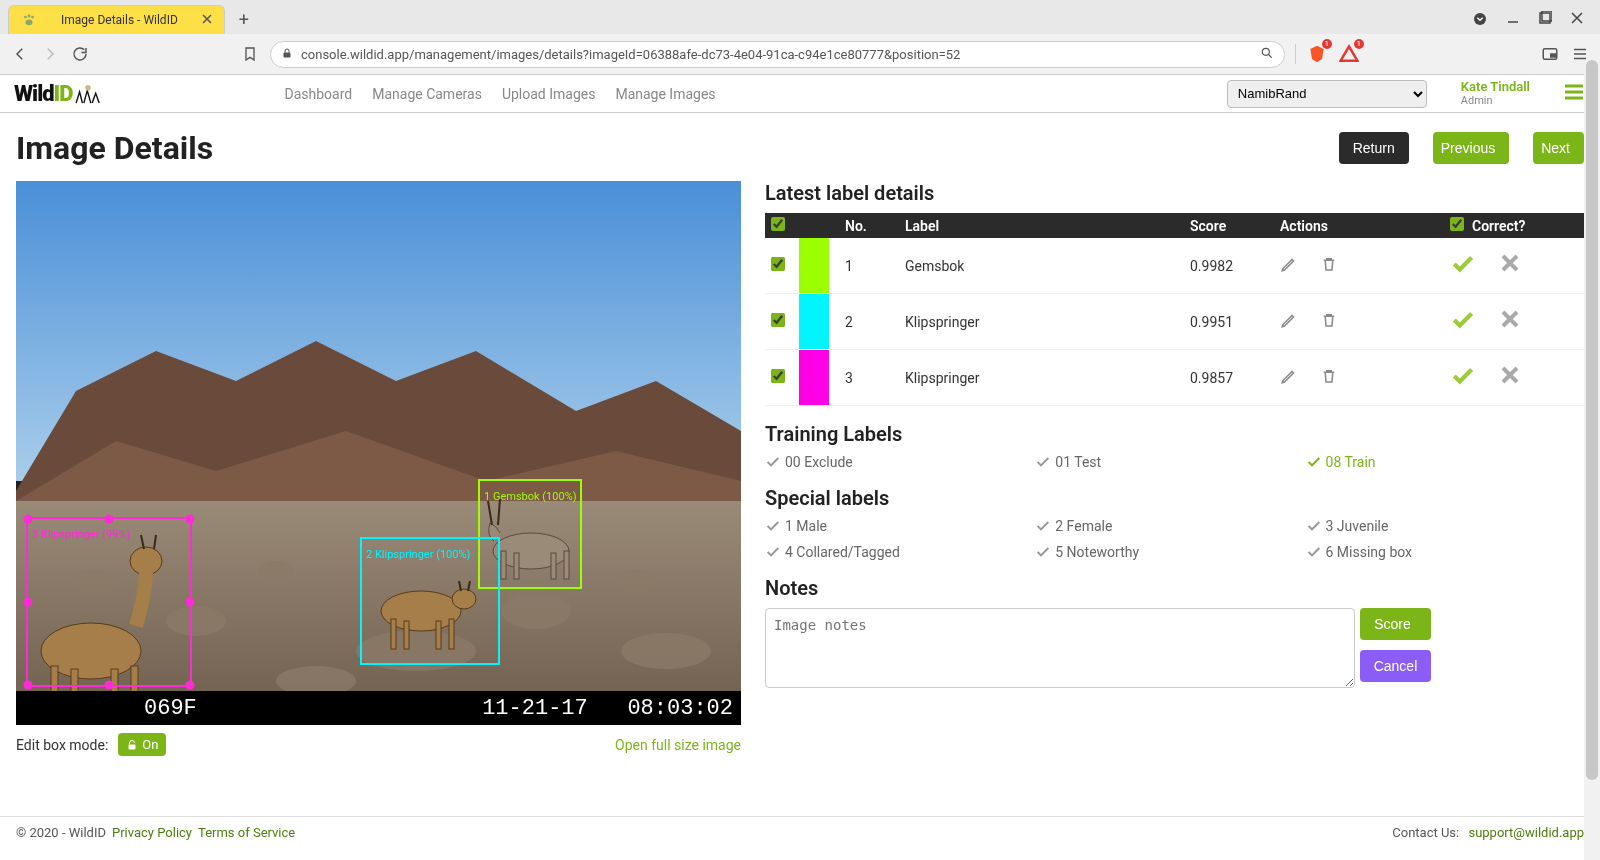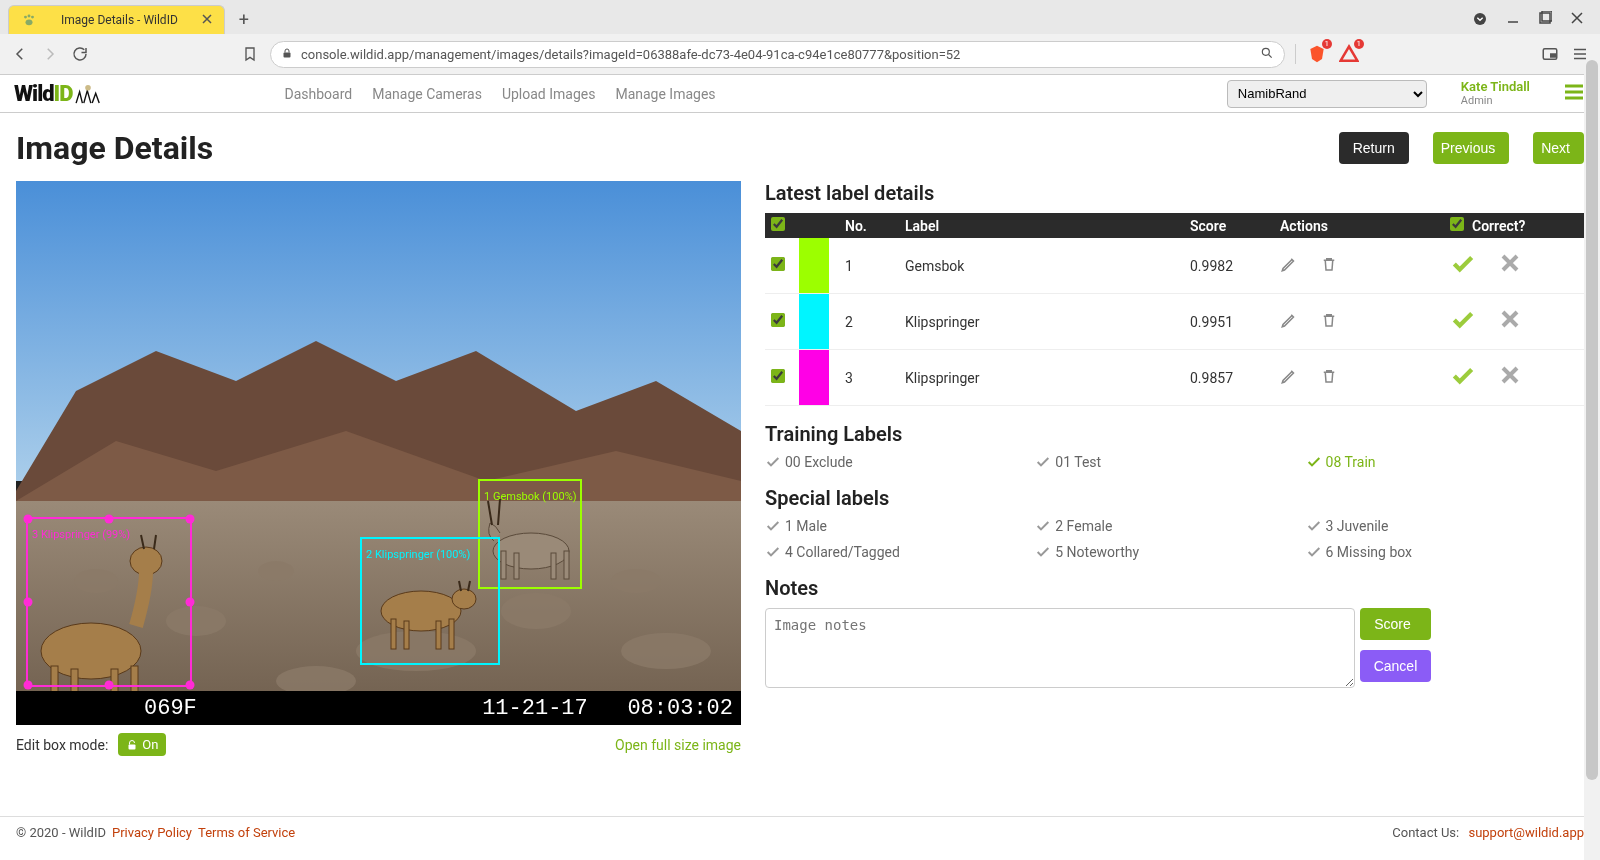--- a/index.html
+++ b/index.html
@@ -81,21 +81,21 @@
   .section { margin-top:16px; }
   .opts { display:flex; flex-wrap:wrap; gap:10px 0; }
   .opt { width:33%; display:flex; align-items:center; gap:4px; color:#666; font-size:14px;}
   .opt.active { color:#7cb518; }
   .opt svg { flex-shrink:0; }
   textarea.notes { width:72%; height:80px; border:1px solid #ccc; border-radius:4px; padding:8px; font-size:14px; resize:both;}
   .notesrow { display:flex; gap:5px; align-items:flex-start; }
   .notesacts { display:flex; flex-direction:column; gap:10px;}
   
   .footer { position:relative; border-top:1px solid #ddd; padding:8px 16px; display:flex; font-size:13px; color:#555;}
-  .footer a { color:#c2410c; text-decoration:none; margin-left:6px;}
+  .footer a { color:#4d7c0f; text-decoration:none; margin-left:6px;}
   .footer .right { margin-left:auto; }
   .scrollbar { position:fixed; right:0; top:60px; width:16px; bottom:0; background:#f1f1f1;}
   .scrollbar .thumb { position:absolute; left:2px; right:2px; top:0; height:90%; background:#c7c7c7; border-radius:6px;}
   
   .favicon { width:16px; height:16px; display:inline-flex; align-items:center; justify-content:center;}
 </style>
 </head>
 <body>
 
 <div class="chrome">

